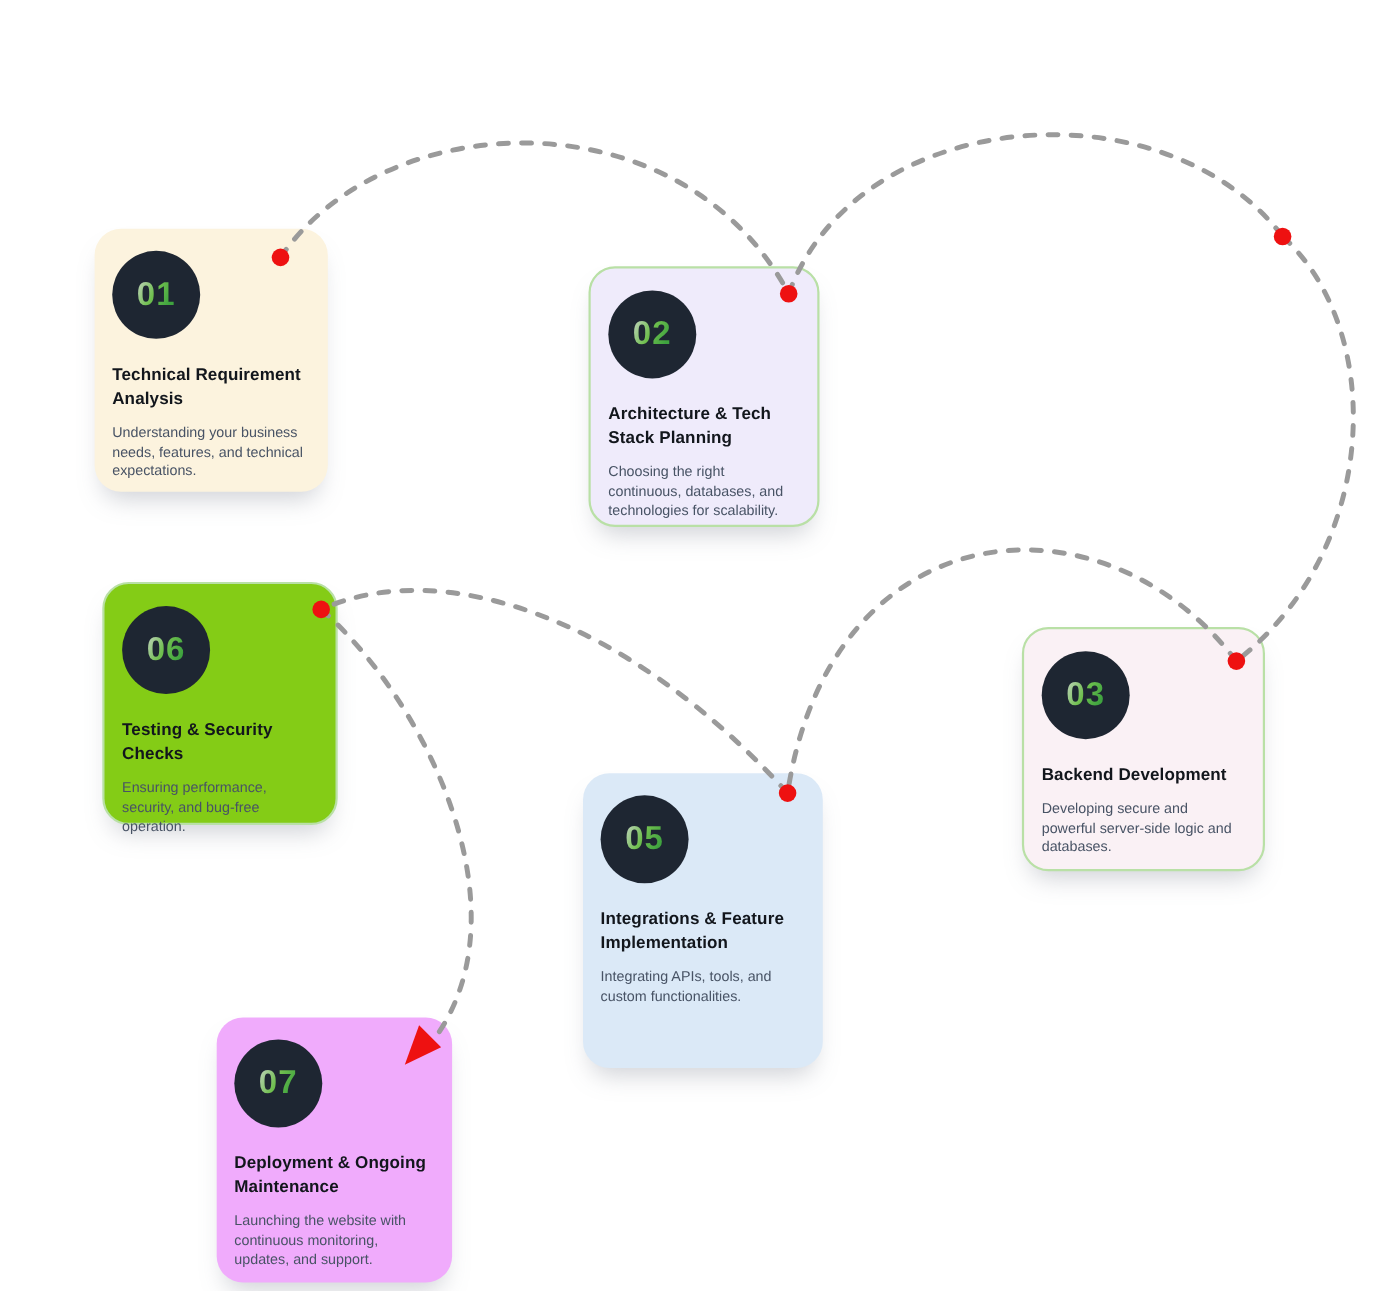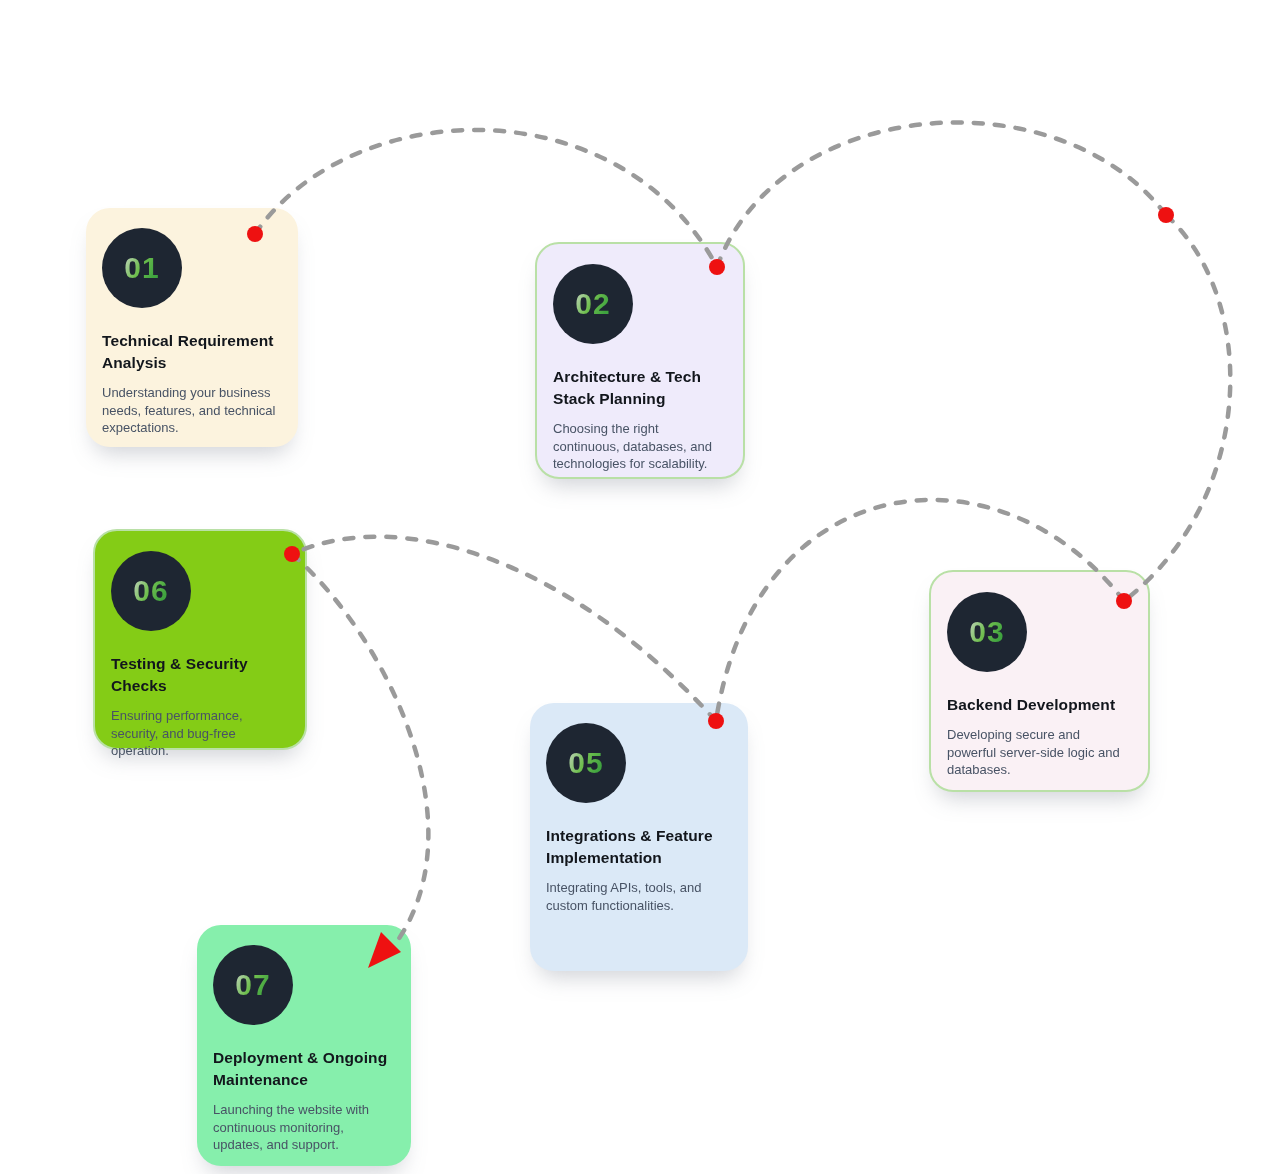--- a/index.html
+++ b/index.html
@@ -108,21 +108,21 @@
   </div>
 
   <div class="card c6 green-border" style="background-color: #84cc16;">
     <div class="step-circle">
       <span class="step-num">06</span>
     </div>
     <h3 class="step-title">Testing &amp; Security Checks</h3>
     <p class="step-desc">Ensuring performance, security, and bug-free operation.</p>
   </div>
 
-  <div class="card c7" style="background-color: #86efac;">
+  <div class="card c7" style="background-color: #f0abfc;">
     <div class="step-circle">
       <span class="step-num">07</span>
     </div>
     <h3 class="step-title">Deployment &amp; Ongoing Maintenance</h3>
     <p class="step-desc">Launching the website with continuous monitoring, updates, and support.</p>
   </div>
 
   <svg id="connector-layer" viewBox="0 0 1262 1174" xmlns="http://www.w3.org/2000/svg" aria-hidden="true">
     <path class="dash-path" d="M255,234 C350,95 620,85 717,267"></path>
     <path class="dash-path" d="M717,267 C780,95 1060,75 1166,215"></path>

